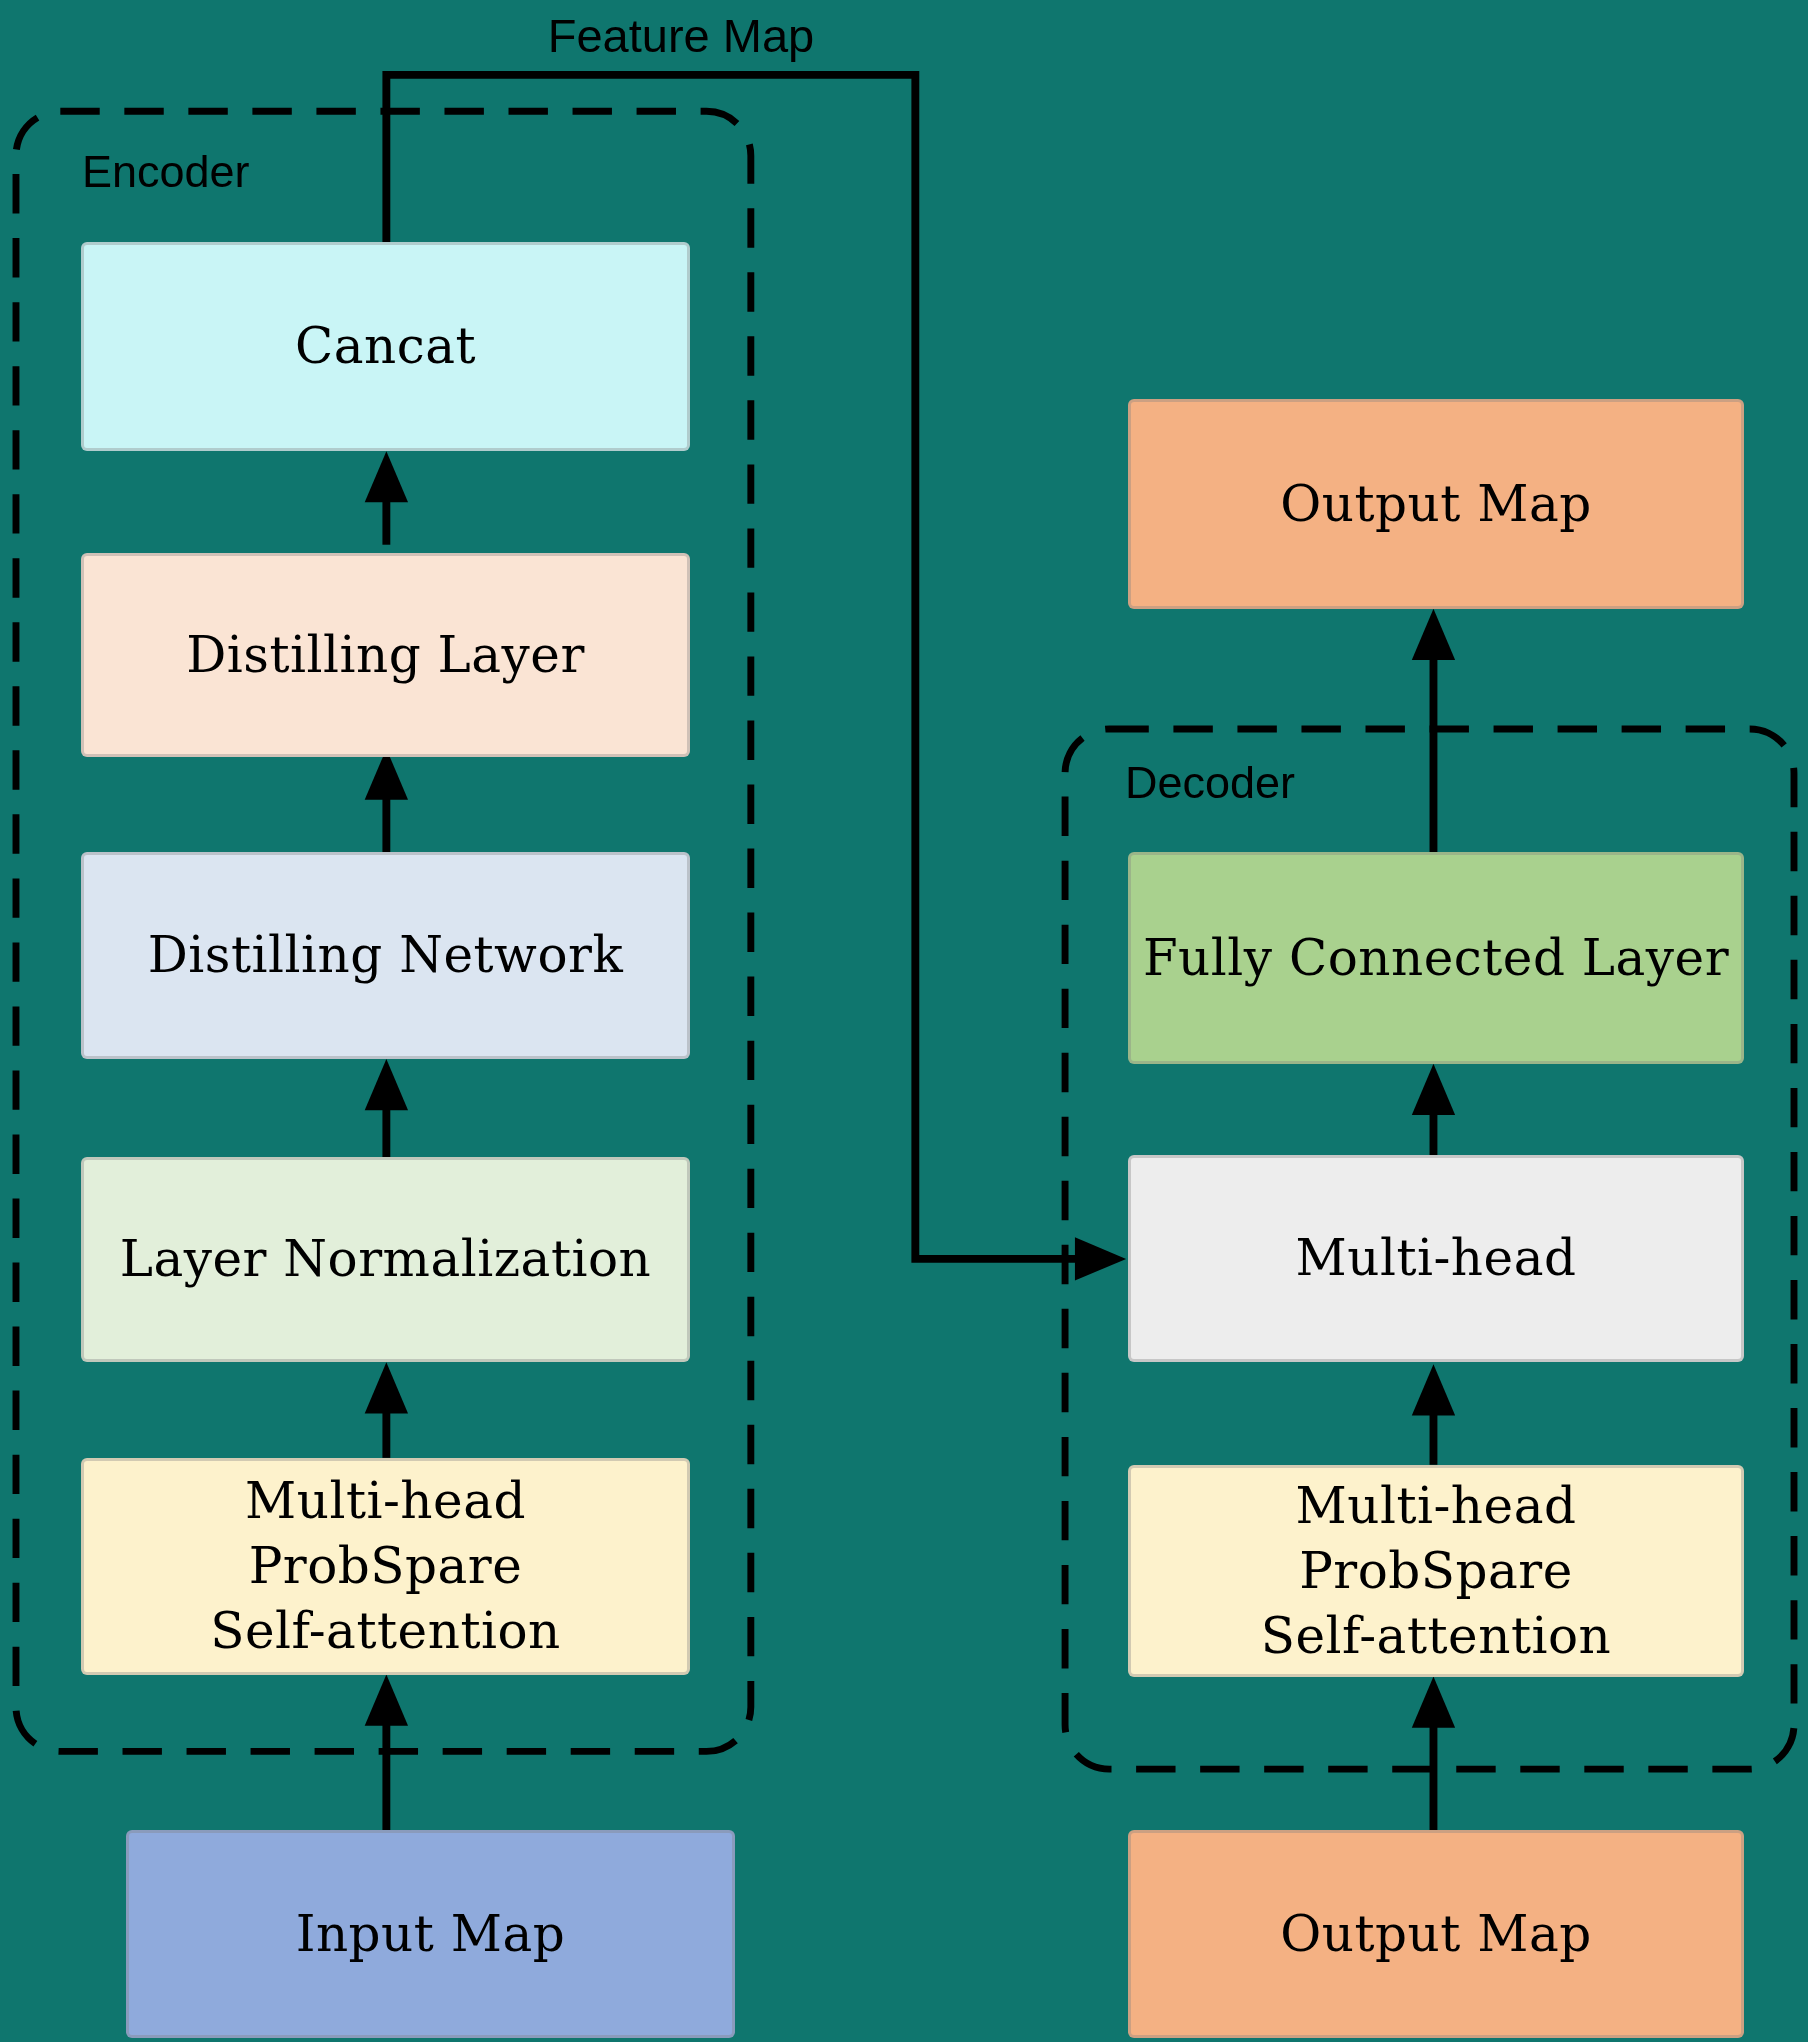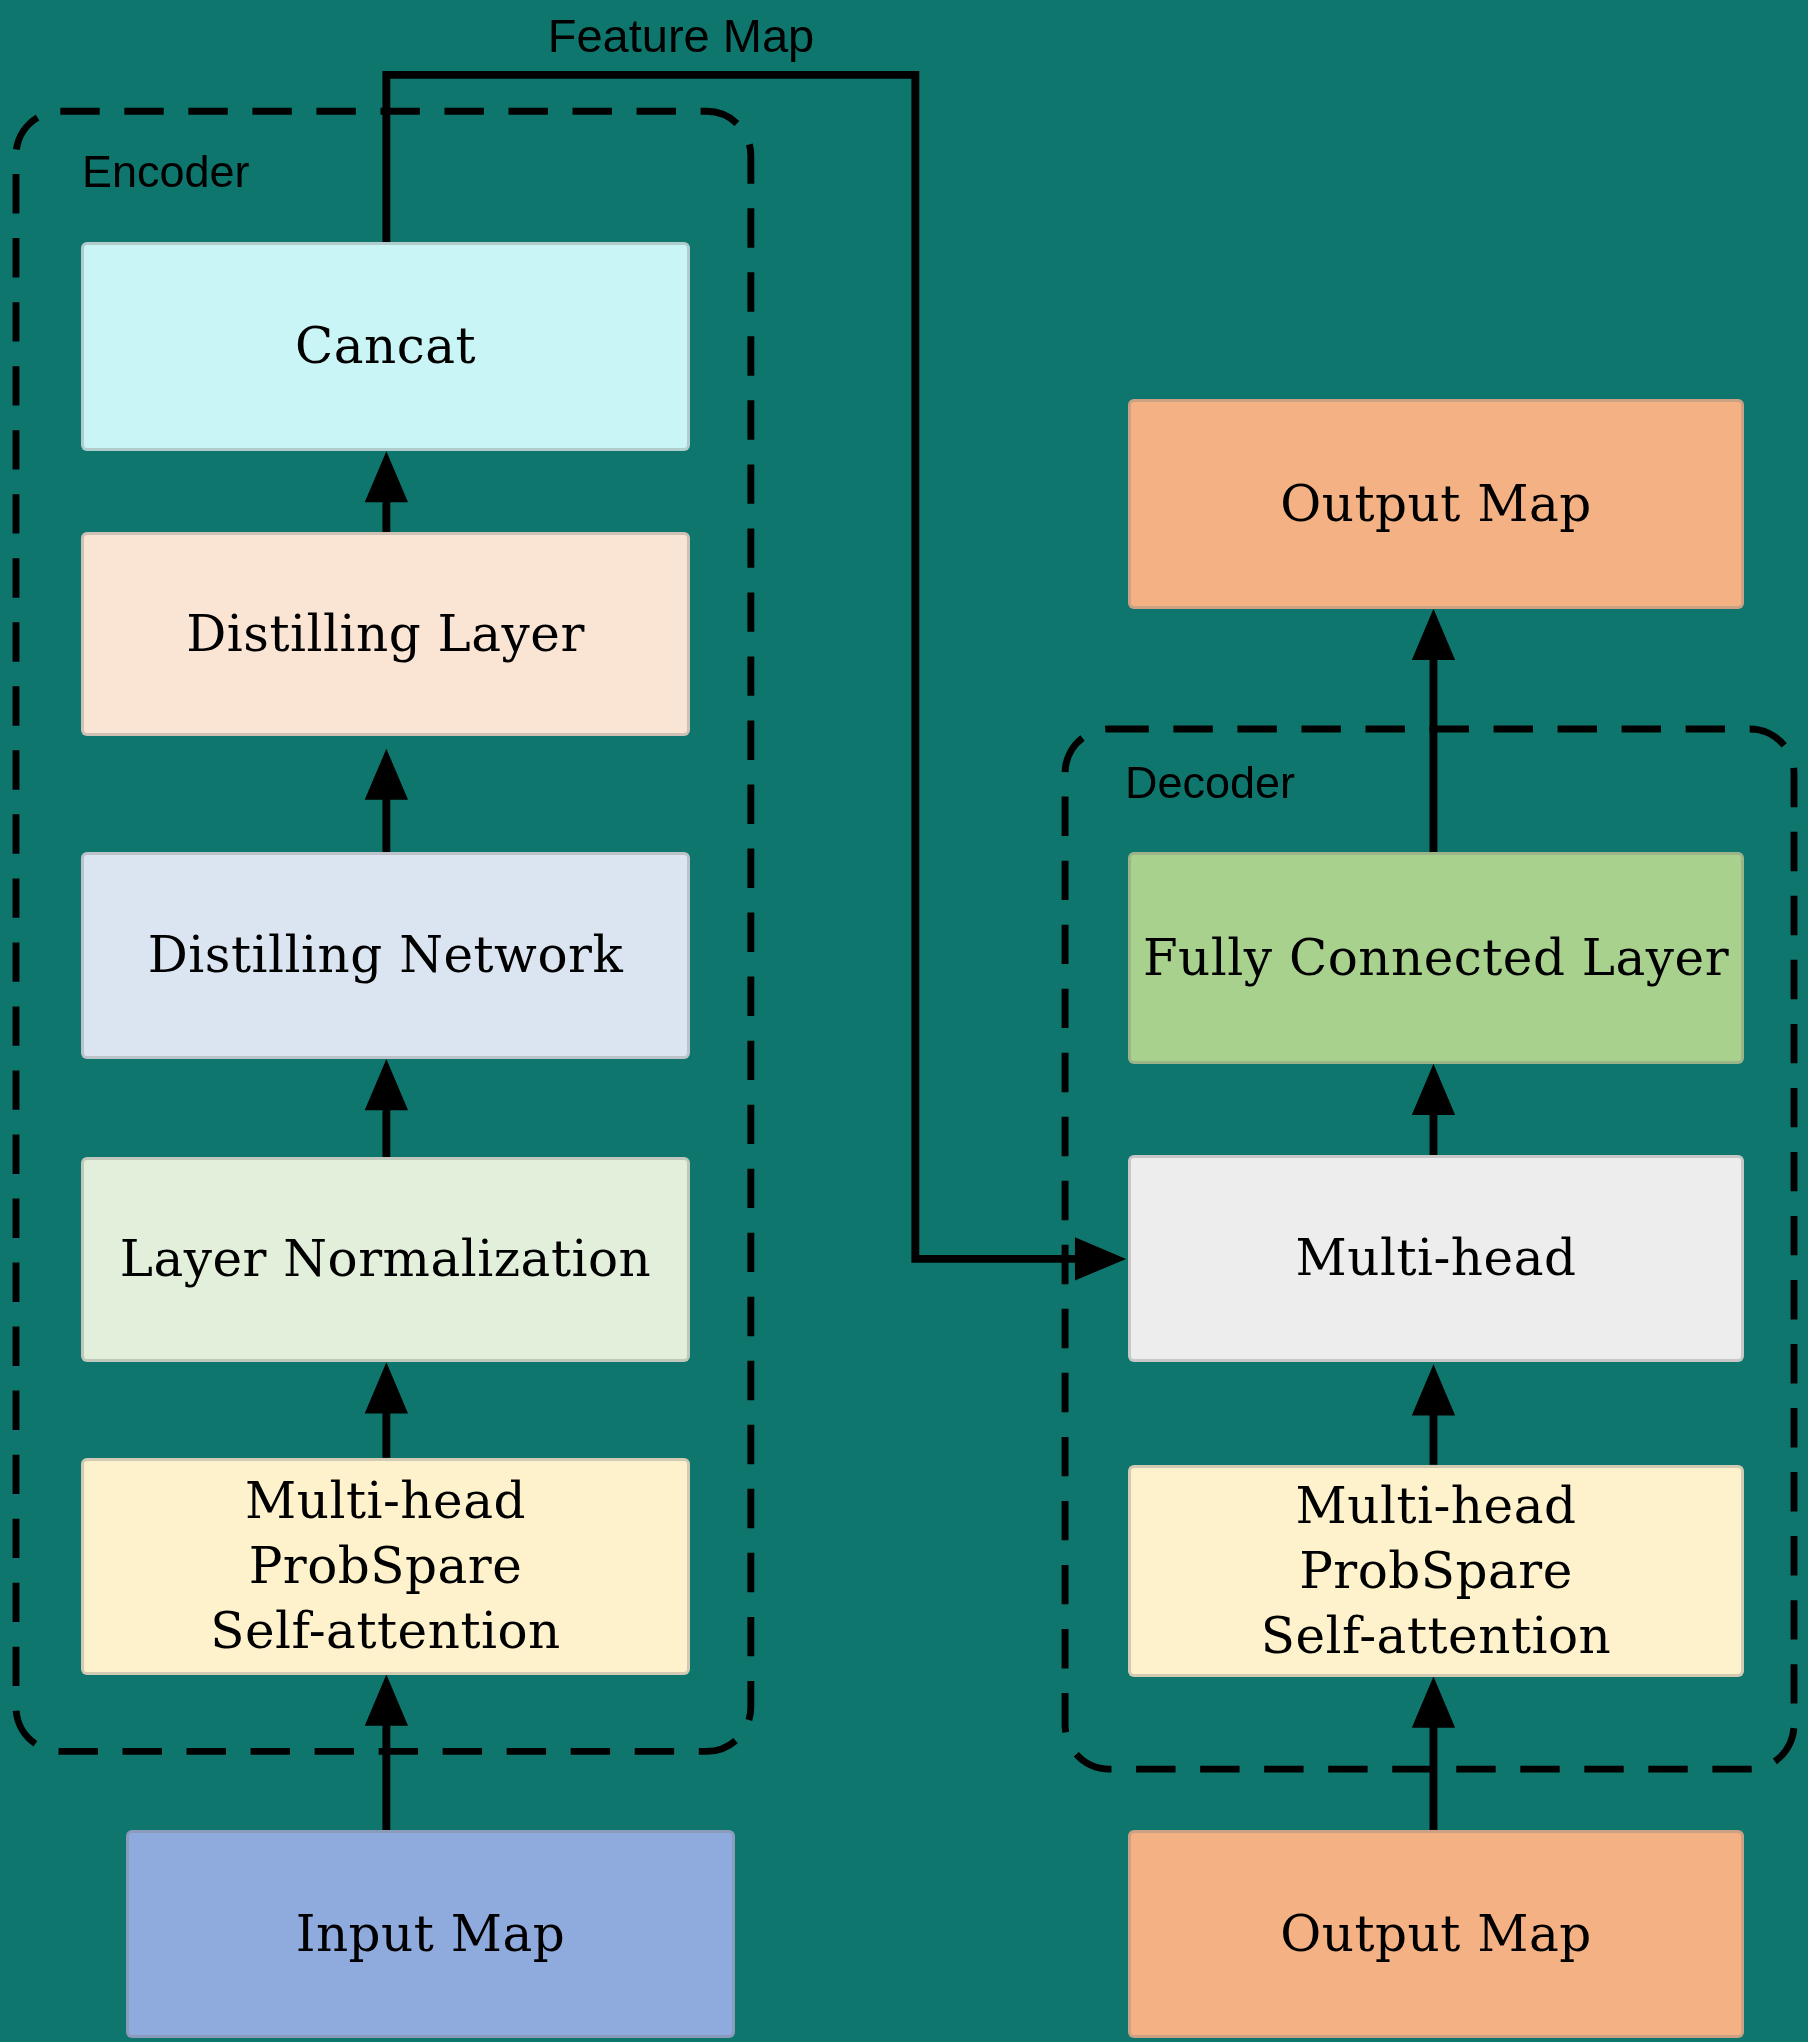--- a/index.html
+++ b/index.html
@@ -57,21 +57,21 @@
     font-size: 47px;
     color: #000000;
     white-space: nowrap;
   }
   .enc-label { left: 82px; top: 146px; }
   .dec-label { left: 1125px; top: 757px; }
 
   
   .enc-box { left: 81px; width: 609px; }
   .box-concat      { top: 242px;  height: 209px; }
-  .box-distilling  { top: 532px;  height: 204px; }
+  .box-distilling  { top: 553px;  height: 204px; }
   .box-feedforward { top: 852px;  height: 207px; }
   .box-layernorm   { top: 1157px; height: 205px; }
   .box-e-probsparse{ top: 1458px; height: 217px; }
   .box-inputmap    { top: 1830px; height: 208px; }
 
   
   .dec-box { left: 1128px; width: 616px; }
   .box-outputmap-top   { top: 399px;  height: 210px; }
   .box-fcl             { top: 852px;  height: 212px; }
   .box-mha             { top: 1155px; height: 207px; }

